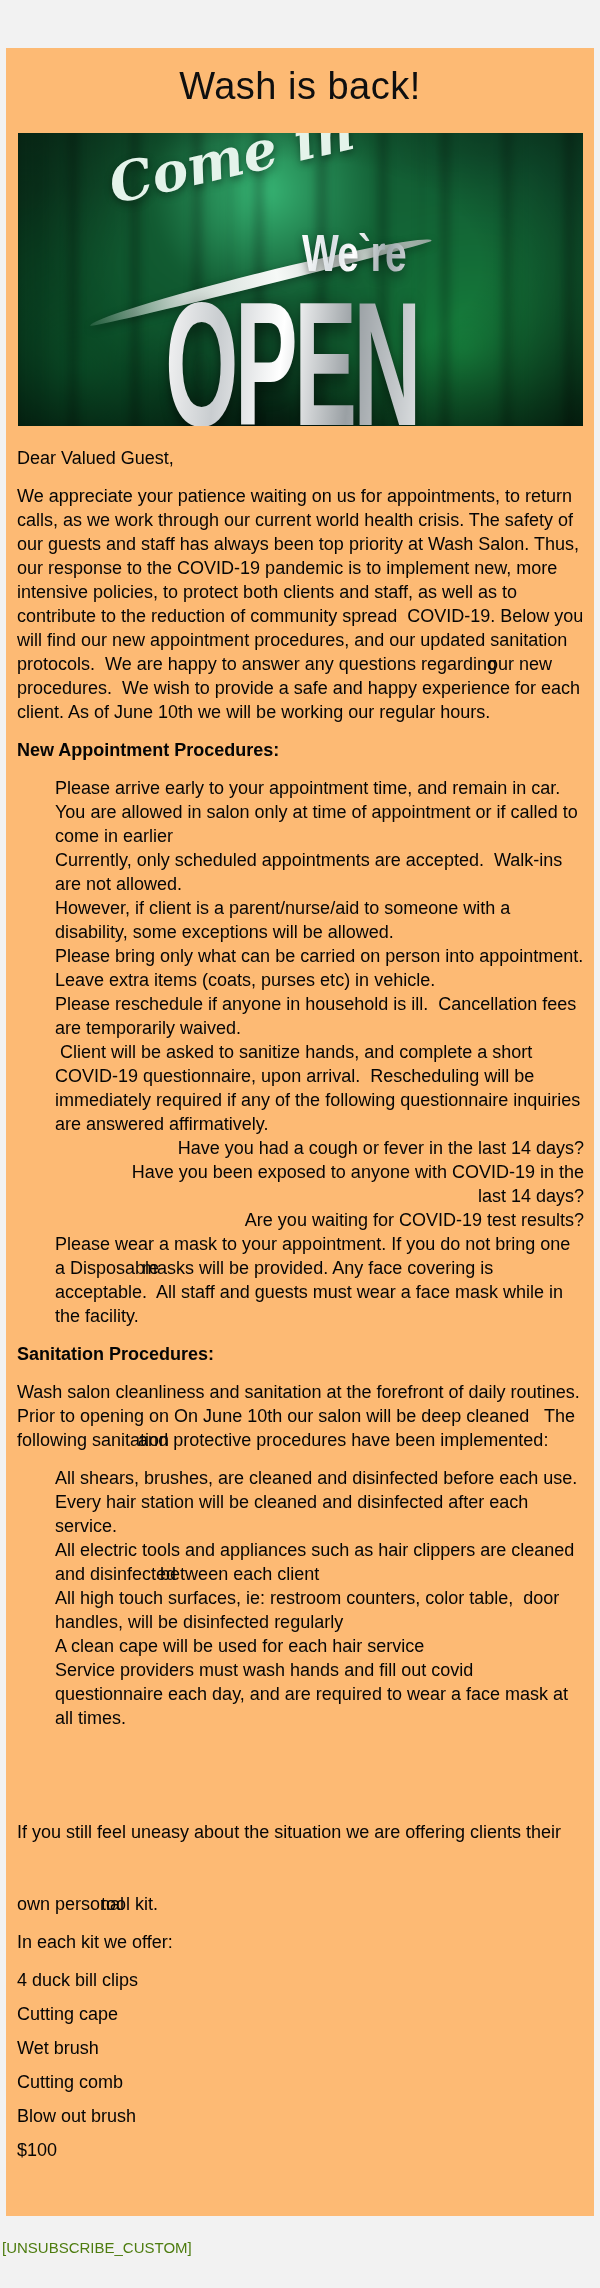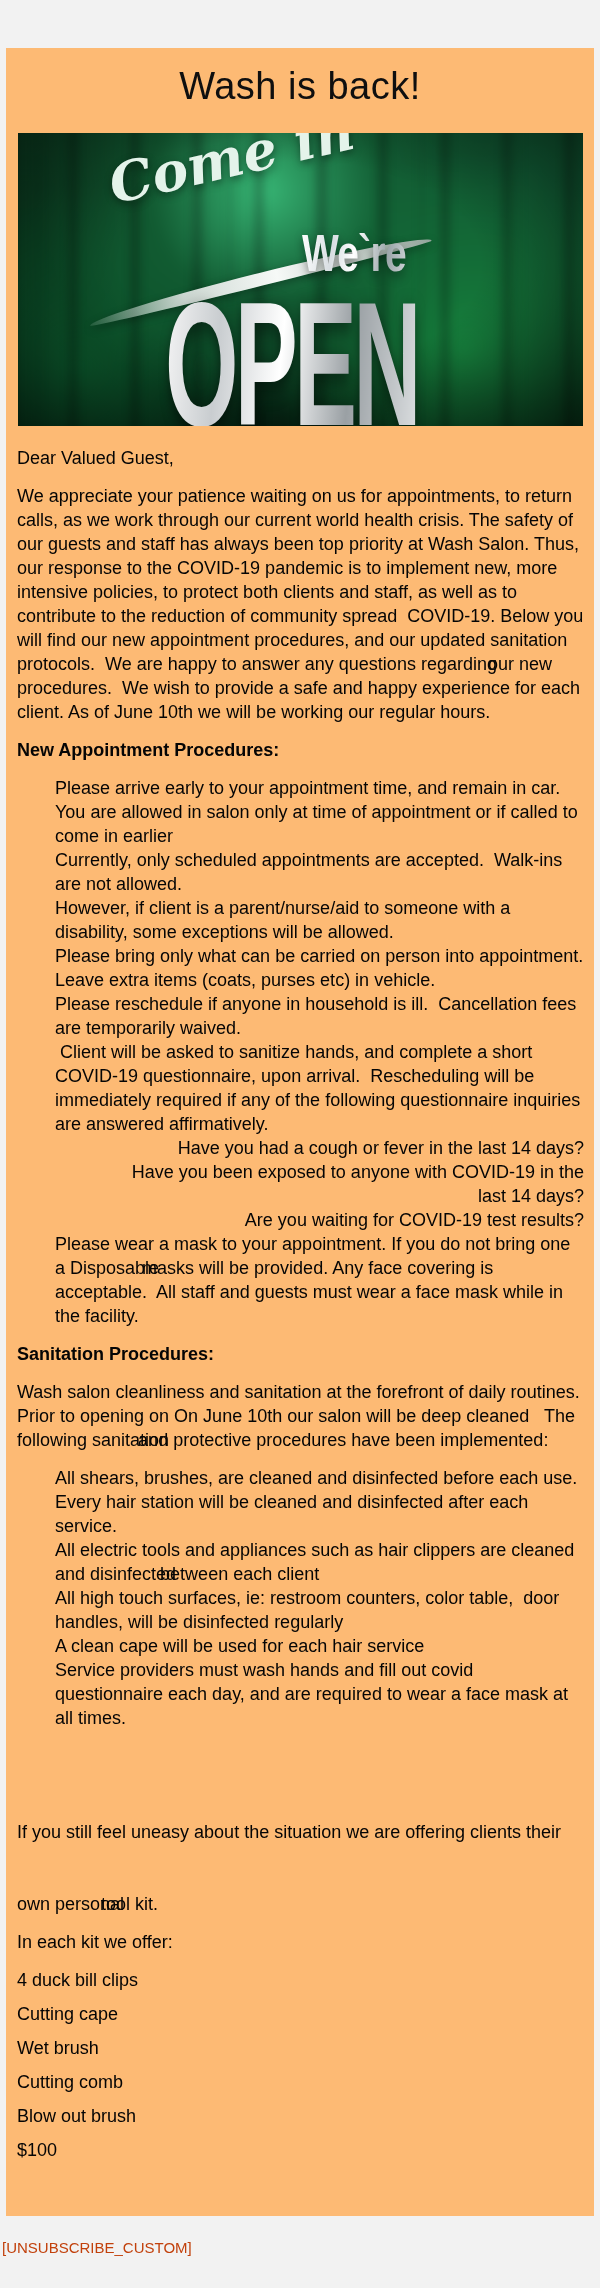--- a/index.html
+++ b/index.html
@@ -85,21 +85,21 @@
   .ov-our{margin-left:-9px;}
   .ov-masks{margin-left:-17px;}
   .ov-and{margin-left:-31px;}
   .ov-between{margin-left:-16px;}
   .ov-tool{margin-left:-23px;margin-top:48px;}
   .uneasy{margin-top:90px !important;}
   .kit p{margin:10px 0;}
   .closing p{margin:10px 0;}
   .closing .thanks{margin-top:60px;}
   .unsubscribe{
-    margin:22px 0 0 2px;font-size:15px;line-height:20px;color:#c2410c;
+    margin:22px 0 0 2px;font-size:15px;line-height:20px;color:#4d7c0f;
   }
 </style>
 </head>
 <body>
 
 <div class="page">
   <div class="card">
 
     <h1 class="title">Wash is back!</h1>
 

